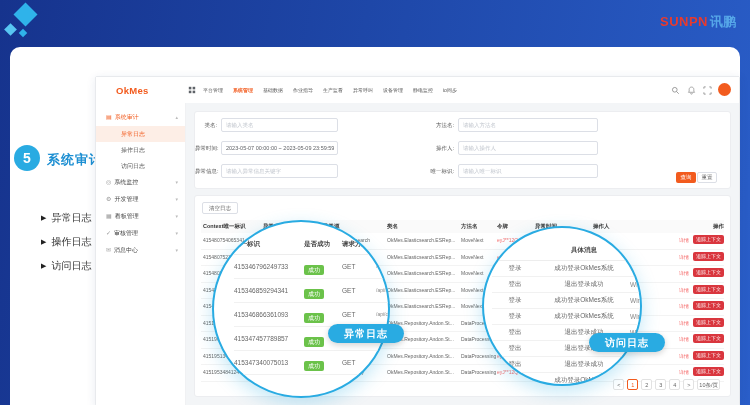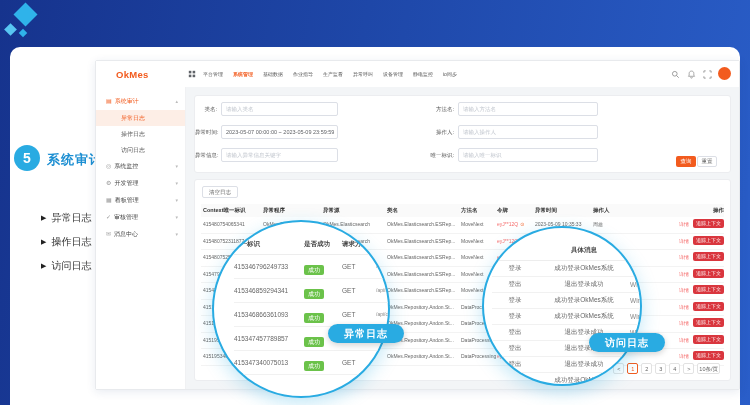--- a/index.html
+++ b/index.html
@@ -17,21 +17,21 @@
   .brand-cn{color:#55a6e8;margin-left:2px;}
   .card{position:absolute;left:10px;right:10px;top:47px;bottom:0;background:#fff;border-radius:10px 10px 0 0;z-index:1;}
   
   .sec-num{position:absolute;left:14px;top:145px;width:26px;height:26px;border-radius:50%;background:#29abe2;color:#fff;
     font-size:14px;font-weight:bold;text-align:center;line-height:26px;z-index:2;}
   .sec-title{position:absolute;left:47px;top:151px;color:#1d8fd2;font-size:13px;font-weight:bold;letter-spacing:1px;z-index:2;}
   .bullets{position:absolute;left:41px;top:211px;z-index:2;list-style:none;margin:0;padding:0;}
   .bullets li{font-size:10px;color:#333;margin-bottom:10px;white-space:nowrap;}
   .bullets .arr{color:#222;font-size:7px;margin-right:5px;vertical-align:1px;}
   
-  .app{position:absolute;left:95px;top:60px;width:645px;height:330px;background:#fff;border:1px solid #e8eaed;
+  .app{position:absolute;left:95px;top:76px;width:645px;height:330px;background:#fff;border:1px solid #e8eaed;
     box-shadow:0 2px 10px rgba(30,60,120,.10);z-index:2;border-radius:2px;box-sizing:border-box;}
   .app-header{position:absolute;left:0;top:0;right:0;height:26px;border-bottom:1px solid #f0f1f3;background:#fff;}
   .app-logo{position:absolute;left:20px;top:8px;color:#f25b1e;font-size:9.5px;font-weight:bold;letter-spacing:.3px;}
   .menu-icon{position:absolute;left:92px;top:9px;width:8px;height:8px;}
   .app-nav{position:absolute;left:104px;top:0;height:26px;display:flex;align-items:center;gap:4px;}
   .nav-item{font-size:5px;color:#555;padding:2px 3px;white-space:nowrap;}
   .nav-item.active{color:#f25b1e;font-weight:bold;}
   .app-hicons{position:absolute;right:27px;top:9px;display:flex;gap:7px;align-items:center;}
   .avatar{position:absolute;right:8px;top:6px;width:13px;height:13px;border-radius:50%;background:#f25b1e;}
   .app-side{position:absolute;left:0;top:26px;bottom:0;width:90px;background:#fff;border-right:1px solid #f0f1f3;
@@ -99,20 +99,23 @@
   #pill2{left:589px;top:333px;width:76px;height:19px;line-height:19px;}
 </style>
 </head>
 <body>
 
 <div class="slide">
 
   <div class="dia d1"></div>
   <div class="dia d2"></div>
   <div class="dia d3"></div>
+  <div class="brand">
+    <span class="brand-latin">SUNPN</span><span class="brand-cn">讯鹏</span>
+  </div>
 
   <div class="card"></div>
 
   <div class="sec-num">5</div>
   <div class="sec-title">系统审计</div>
   <ul class="bullets" id="bullets">
       <li><span class="arr">▶</span><span>异常日志</span></li>
       <li><span class="arr">▶</span><span>操作日志</span></li>
       <li><span class="arr">▶</span><span>访问日志</span></li>
     </ul>

